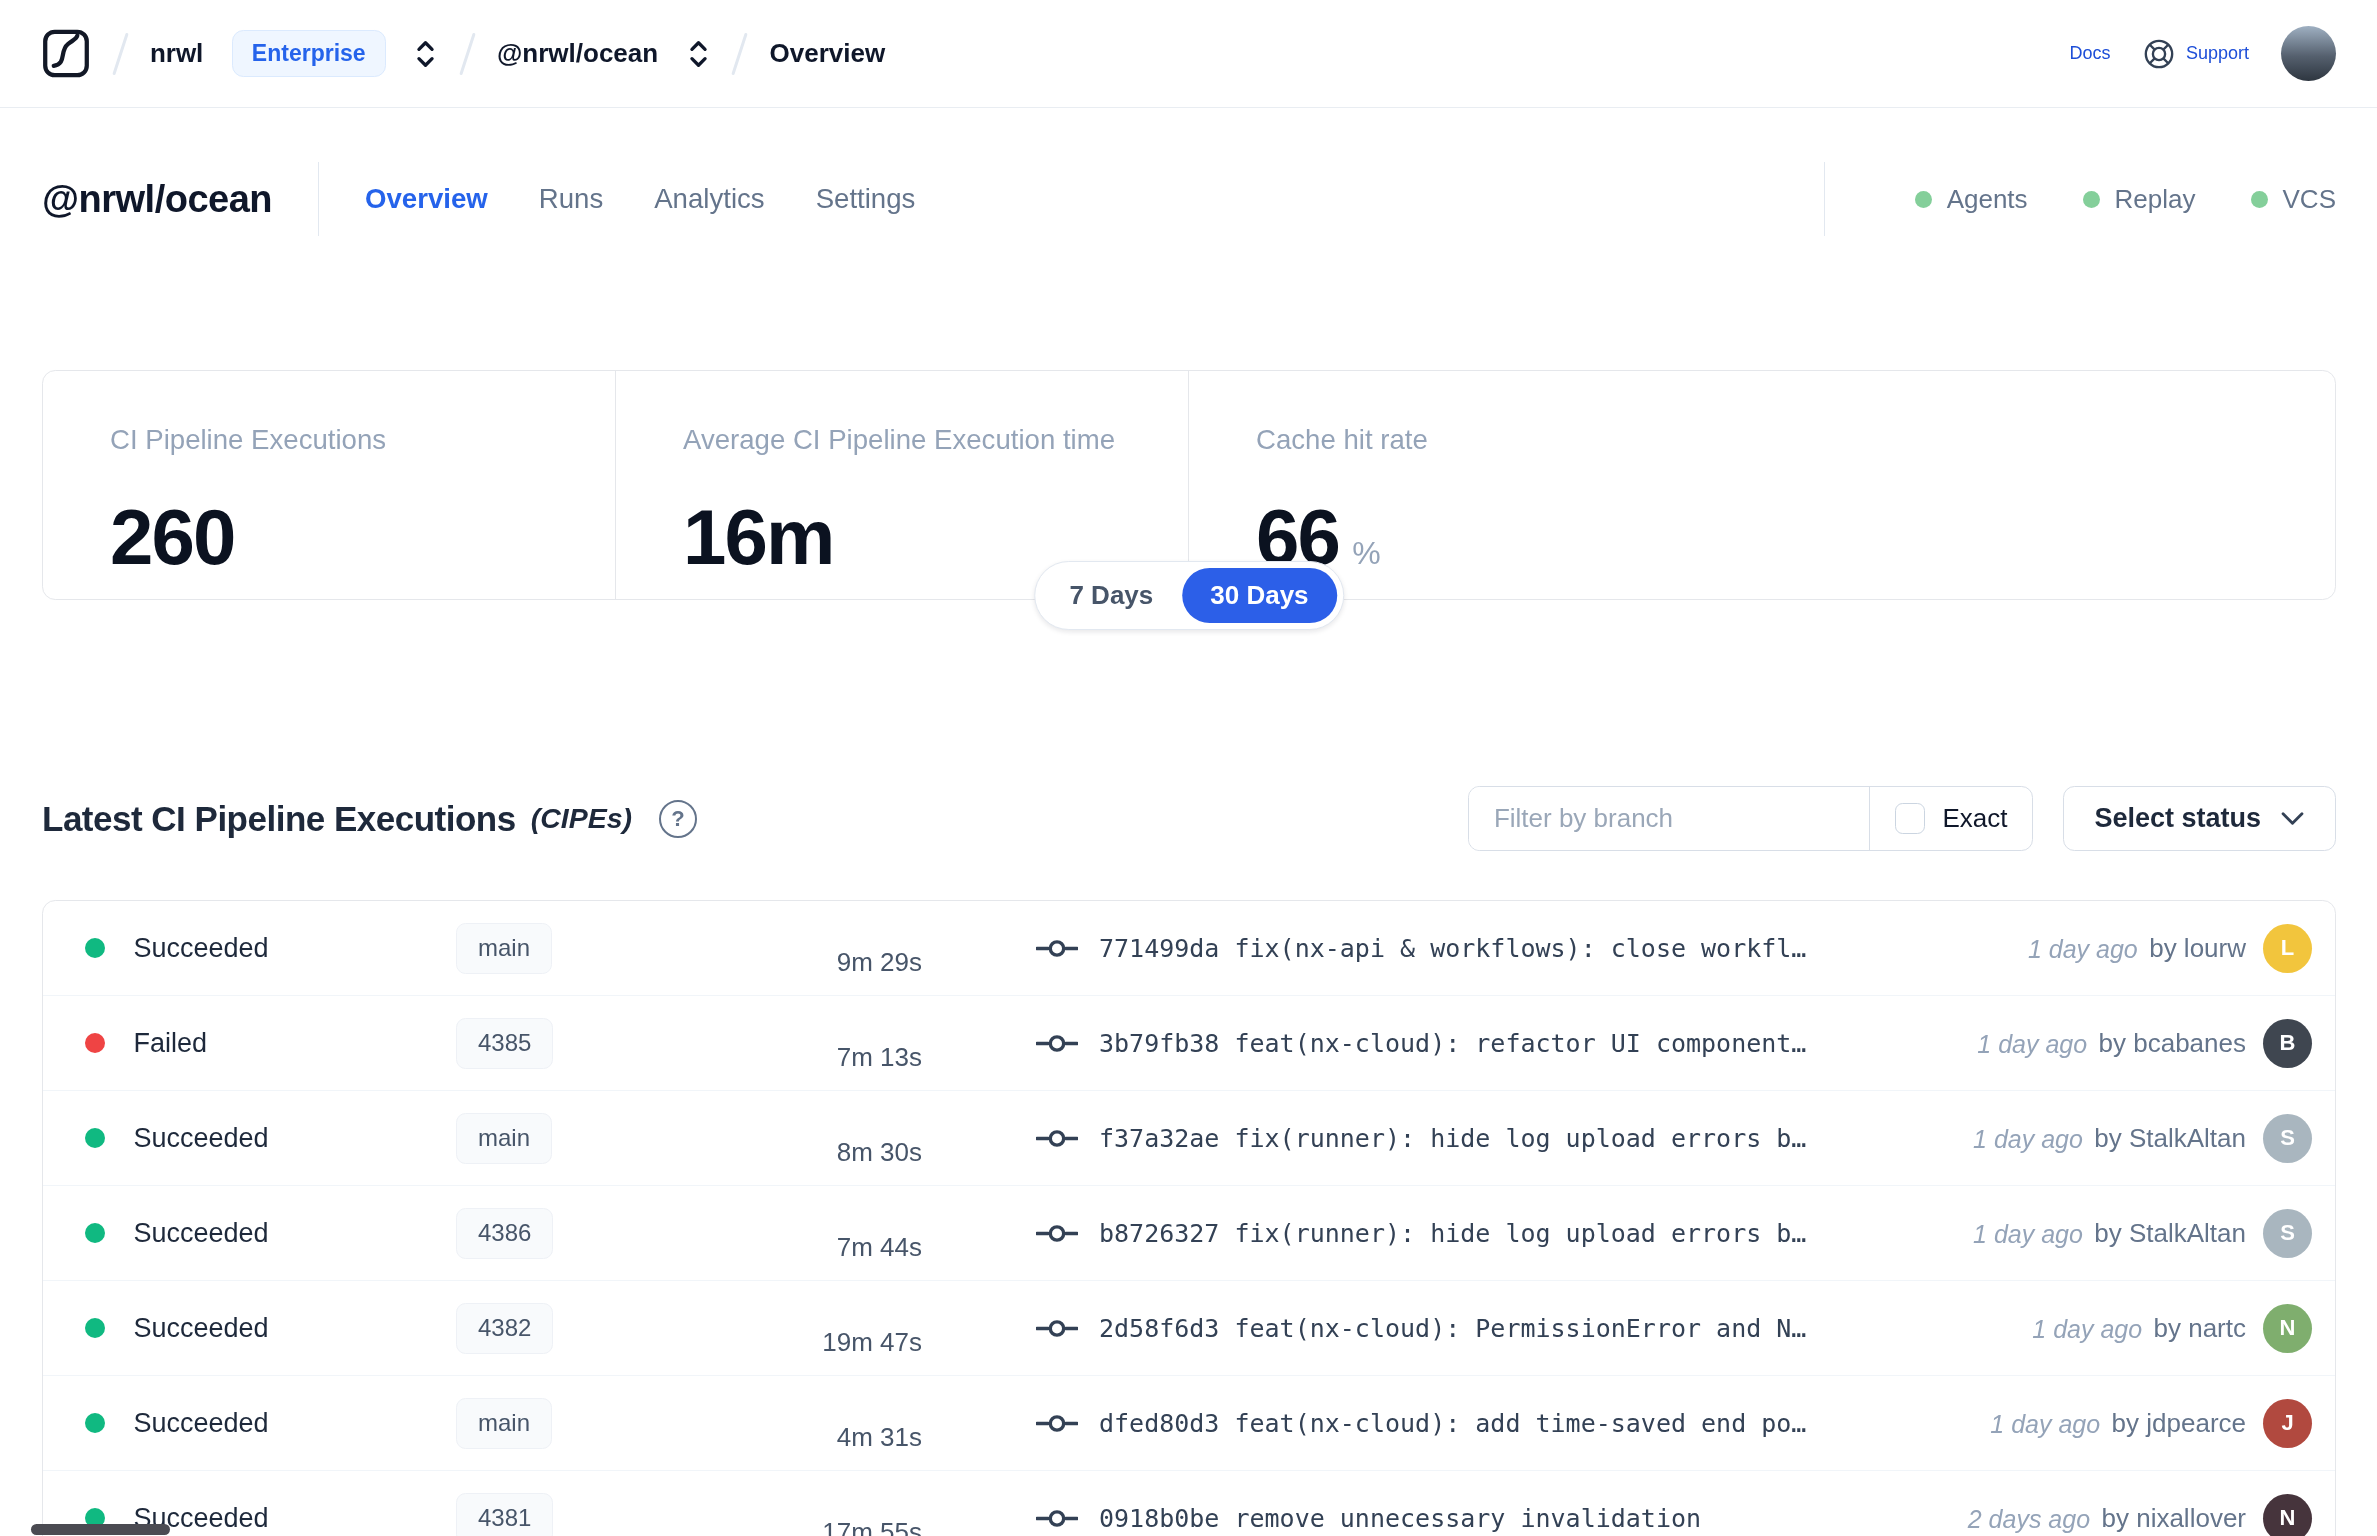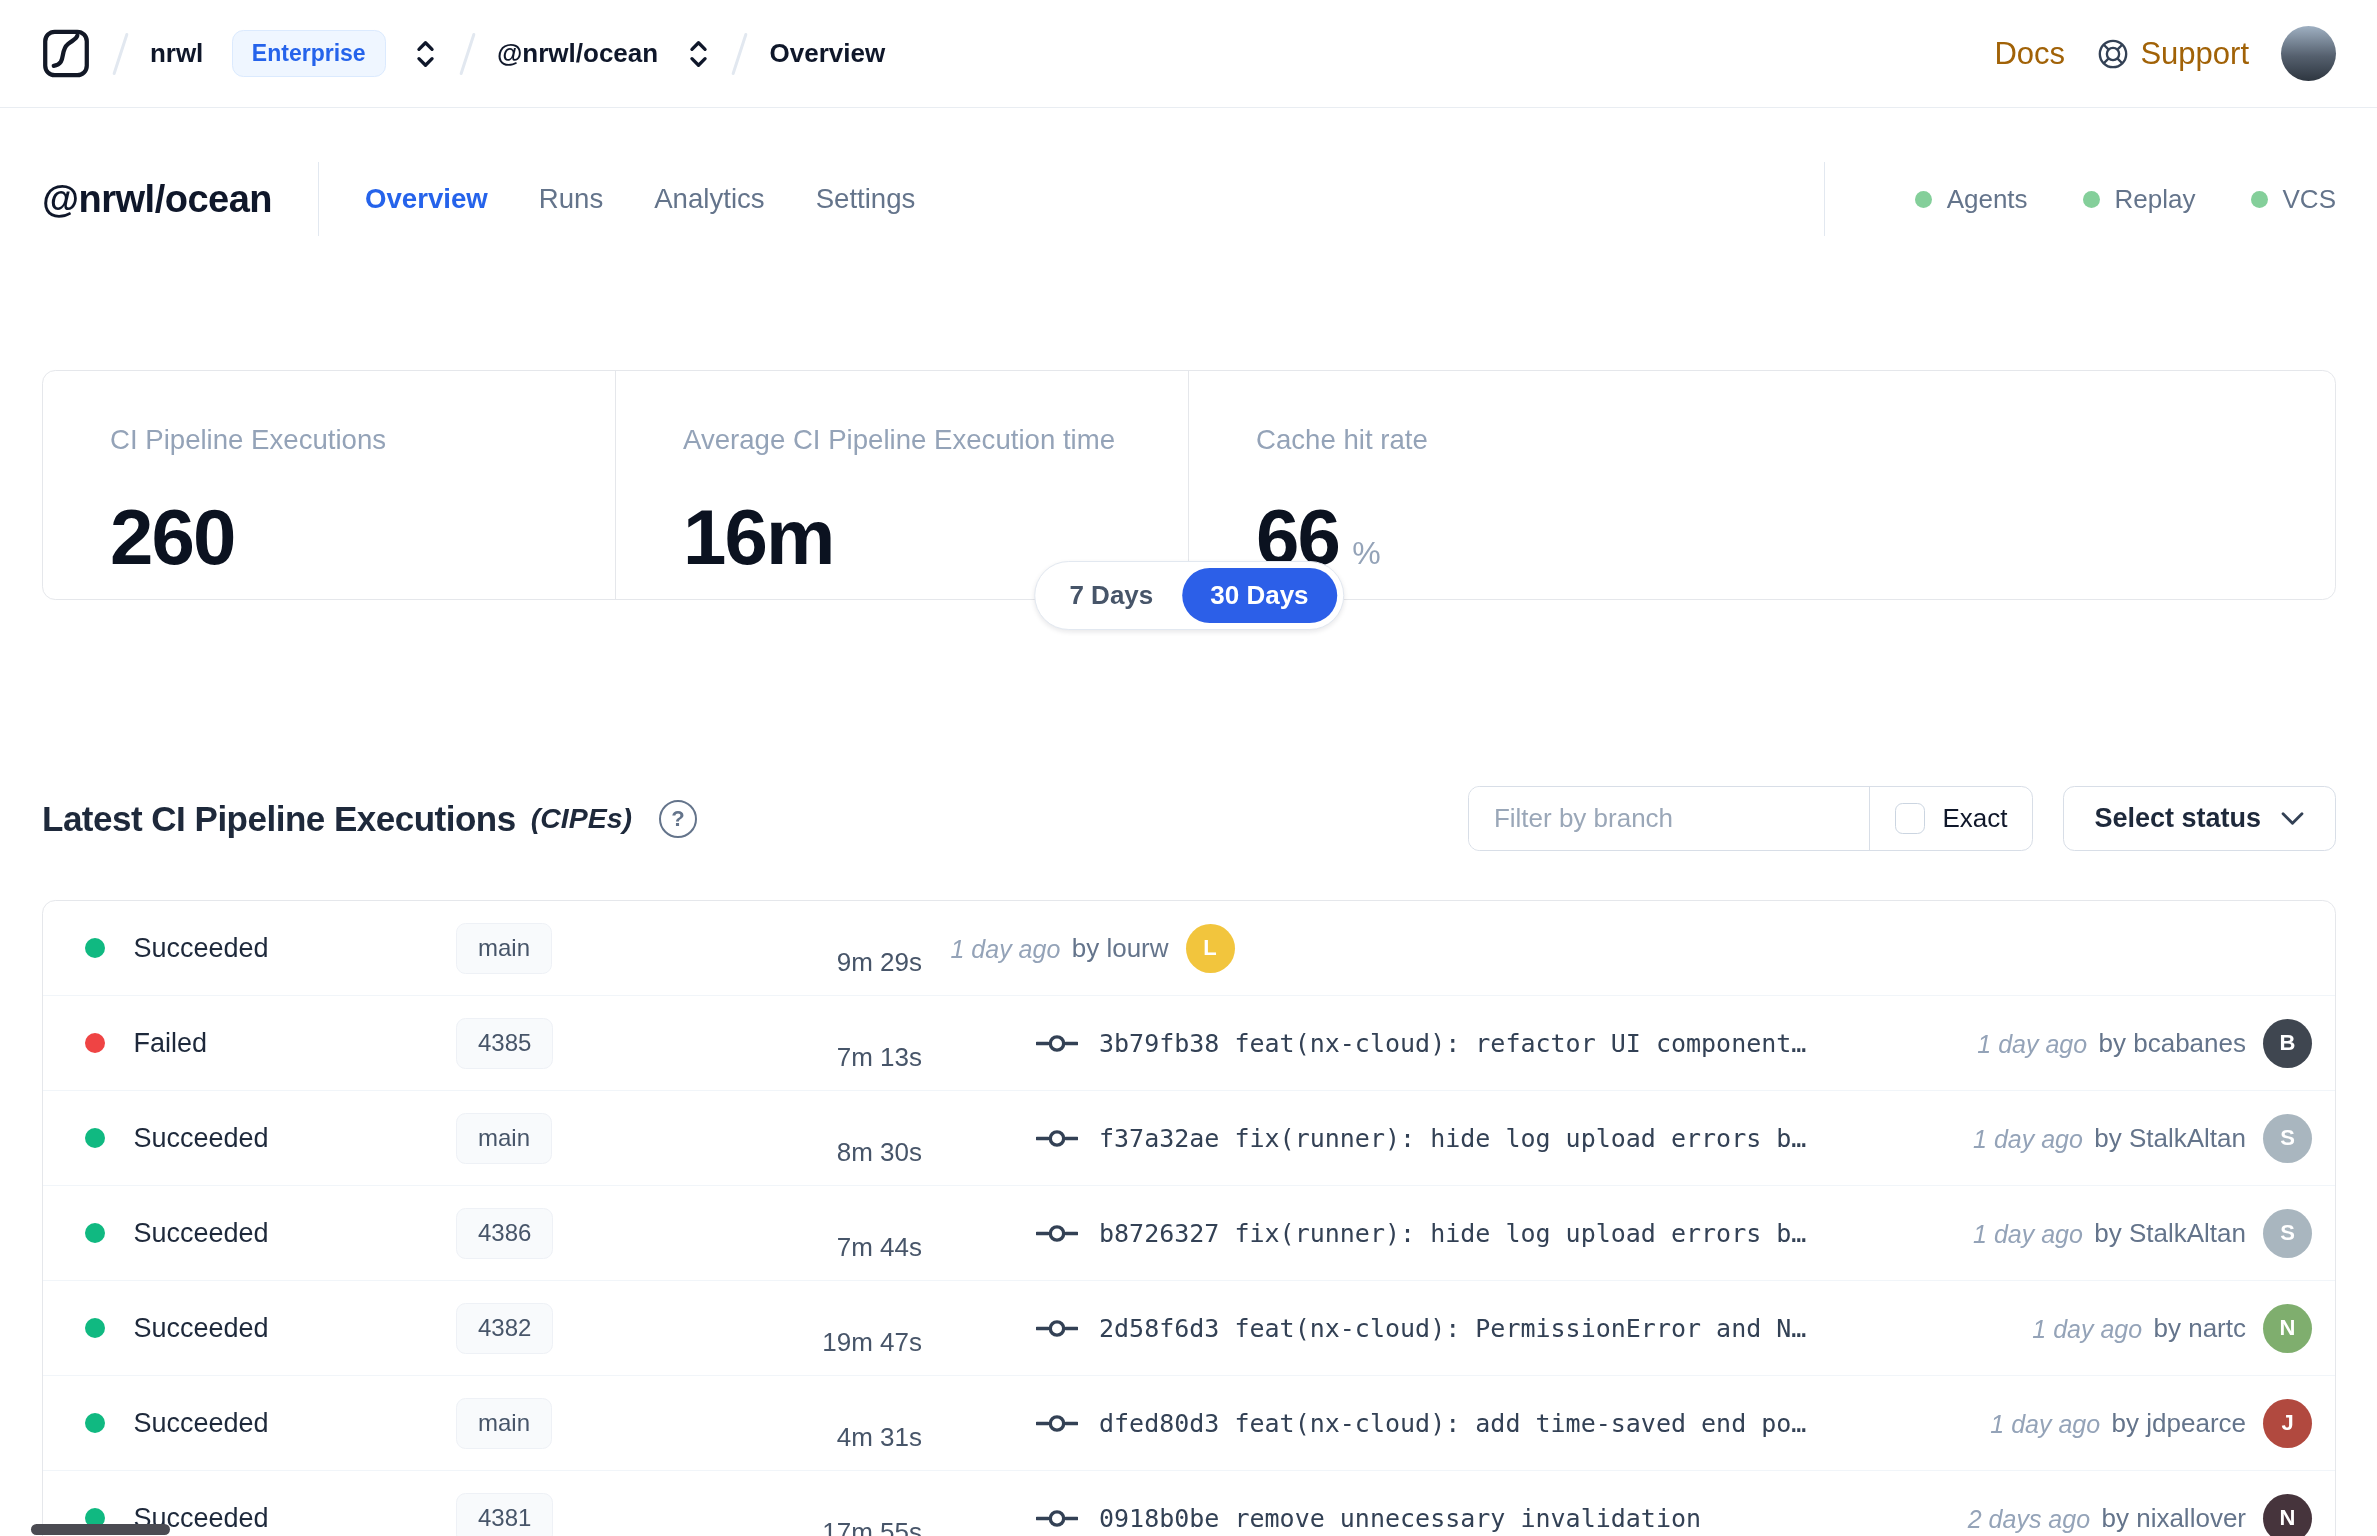--- a/index.html
+++ b/index.html
@@ -11,21 +11,21 @@
           justify-content:space-between;padding:0 42px;}
   .topbar-left{display:flex;align-items:center;gap:28.5px;}
   .logo-box{width:48px;height:51px;display:flex;align-items:center;justify-content:center;}
   .crumb-slash{width:2.9px;height:44px;background:#e2e8f0;transform:rotate(18deg);border-radius:1.9px;}
   .crumb{font-size:26px;font-weight:600;color:#0f172a;}
   .crumb.page{font-weight:700;}
   .badge-enterprise{font-size:23px;font-weight:600;color:#2563eb;background:#eff6ff;
           border:1.9px solid #dbeafe;border-radius:11.4px;padding:8.6px 19px;}
   .updown{display:flex;align-items:center;}
   .topbar-right{display:flex;align-items:center;gap:32px;}
-  .top-link{font-size:31px;font-weight:500;color:#a16207;display:flex;align-items:center;gap:11.4px;}
+  .top-link{font-size:18px;font-weight:500;color:#1d4ed8;display:flex;align-items:center;gap:11.4px;}
   .avatar-top{width:55px;height:55px;border-radius:50%;
           background:linear-gradient(180deg,#9fb0c2 0%,#55606e 55%,#2e3640 100%);}
 
   
   .ws-header{display:flex;align-items:center;margin:53px 42px 0;height:76px;}
   .ws-title{font-size:38px;font-weight:700;color:#0f172a;letter-spacing:-0.5px;}
   .v-div{width:1px;height:74px;background:#e2e8f0;margin:0 46px;}
   .tabs{display:flex;align-items:center;gap:51px;}
   .tab{font-size:27.6px;font-weight:500;color:#64748b;cursor:pointer;}
   .tab.active{color:#2563eb;font-weight:600;}
@@ -220,20 +220,30 @@
   <section class="cipe-table">
   <div class="cipe-row">
     <span class="cell-status">
       <span class="status-dot" style="background: rgb(16, 185, 129);"></span>
       <span class="status-label">Succeeded</span>
     </span>
     <span class="cell-branch">
       <span class="branch-badge">main</span>
     </span>
     <span class="cell-duration">9m 29s</span>
+    <span class="cell-commit">
+      <span>
+        <svg width="42" height="23" viewBox="0 0 44 24" fill="none" stroke="#334155" stroke-width="3.5" stroke-linecap="round">
+          <line x1="1" y1="12" x2="13" y2="12"></line>
+              <circle cx="22" cy="12" r="7"></circle>
+              <line x1="31" y1="12" x2="43" y2="12"></line>
+        </svg>
+      </span>
+      <span class="commit-msg">771499da fix(nx-api &amp; workflows): close workfl…</span>
+    </span>
     <span class="cell-meta">
       <span class="time-ago">1 day ago</span>
       <span class="author">by lourw</span>
     </span>
     <span class="row-avatar" style="background: rgb(242, 197, 61);">L</span>
   </div>
 
   <div class="cipe-row">
     <span class="cell-status">
       <span class="status-dot" style="background: rgb(239, 68, 68);"></span>

